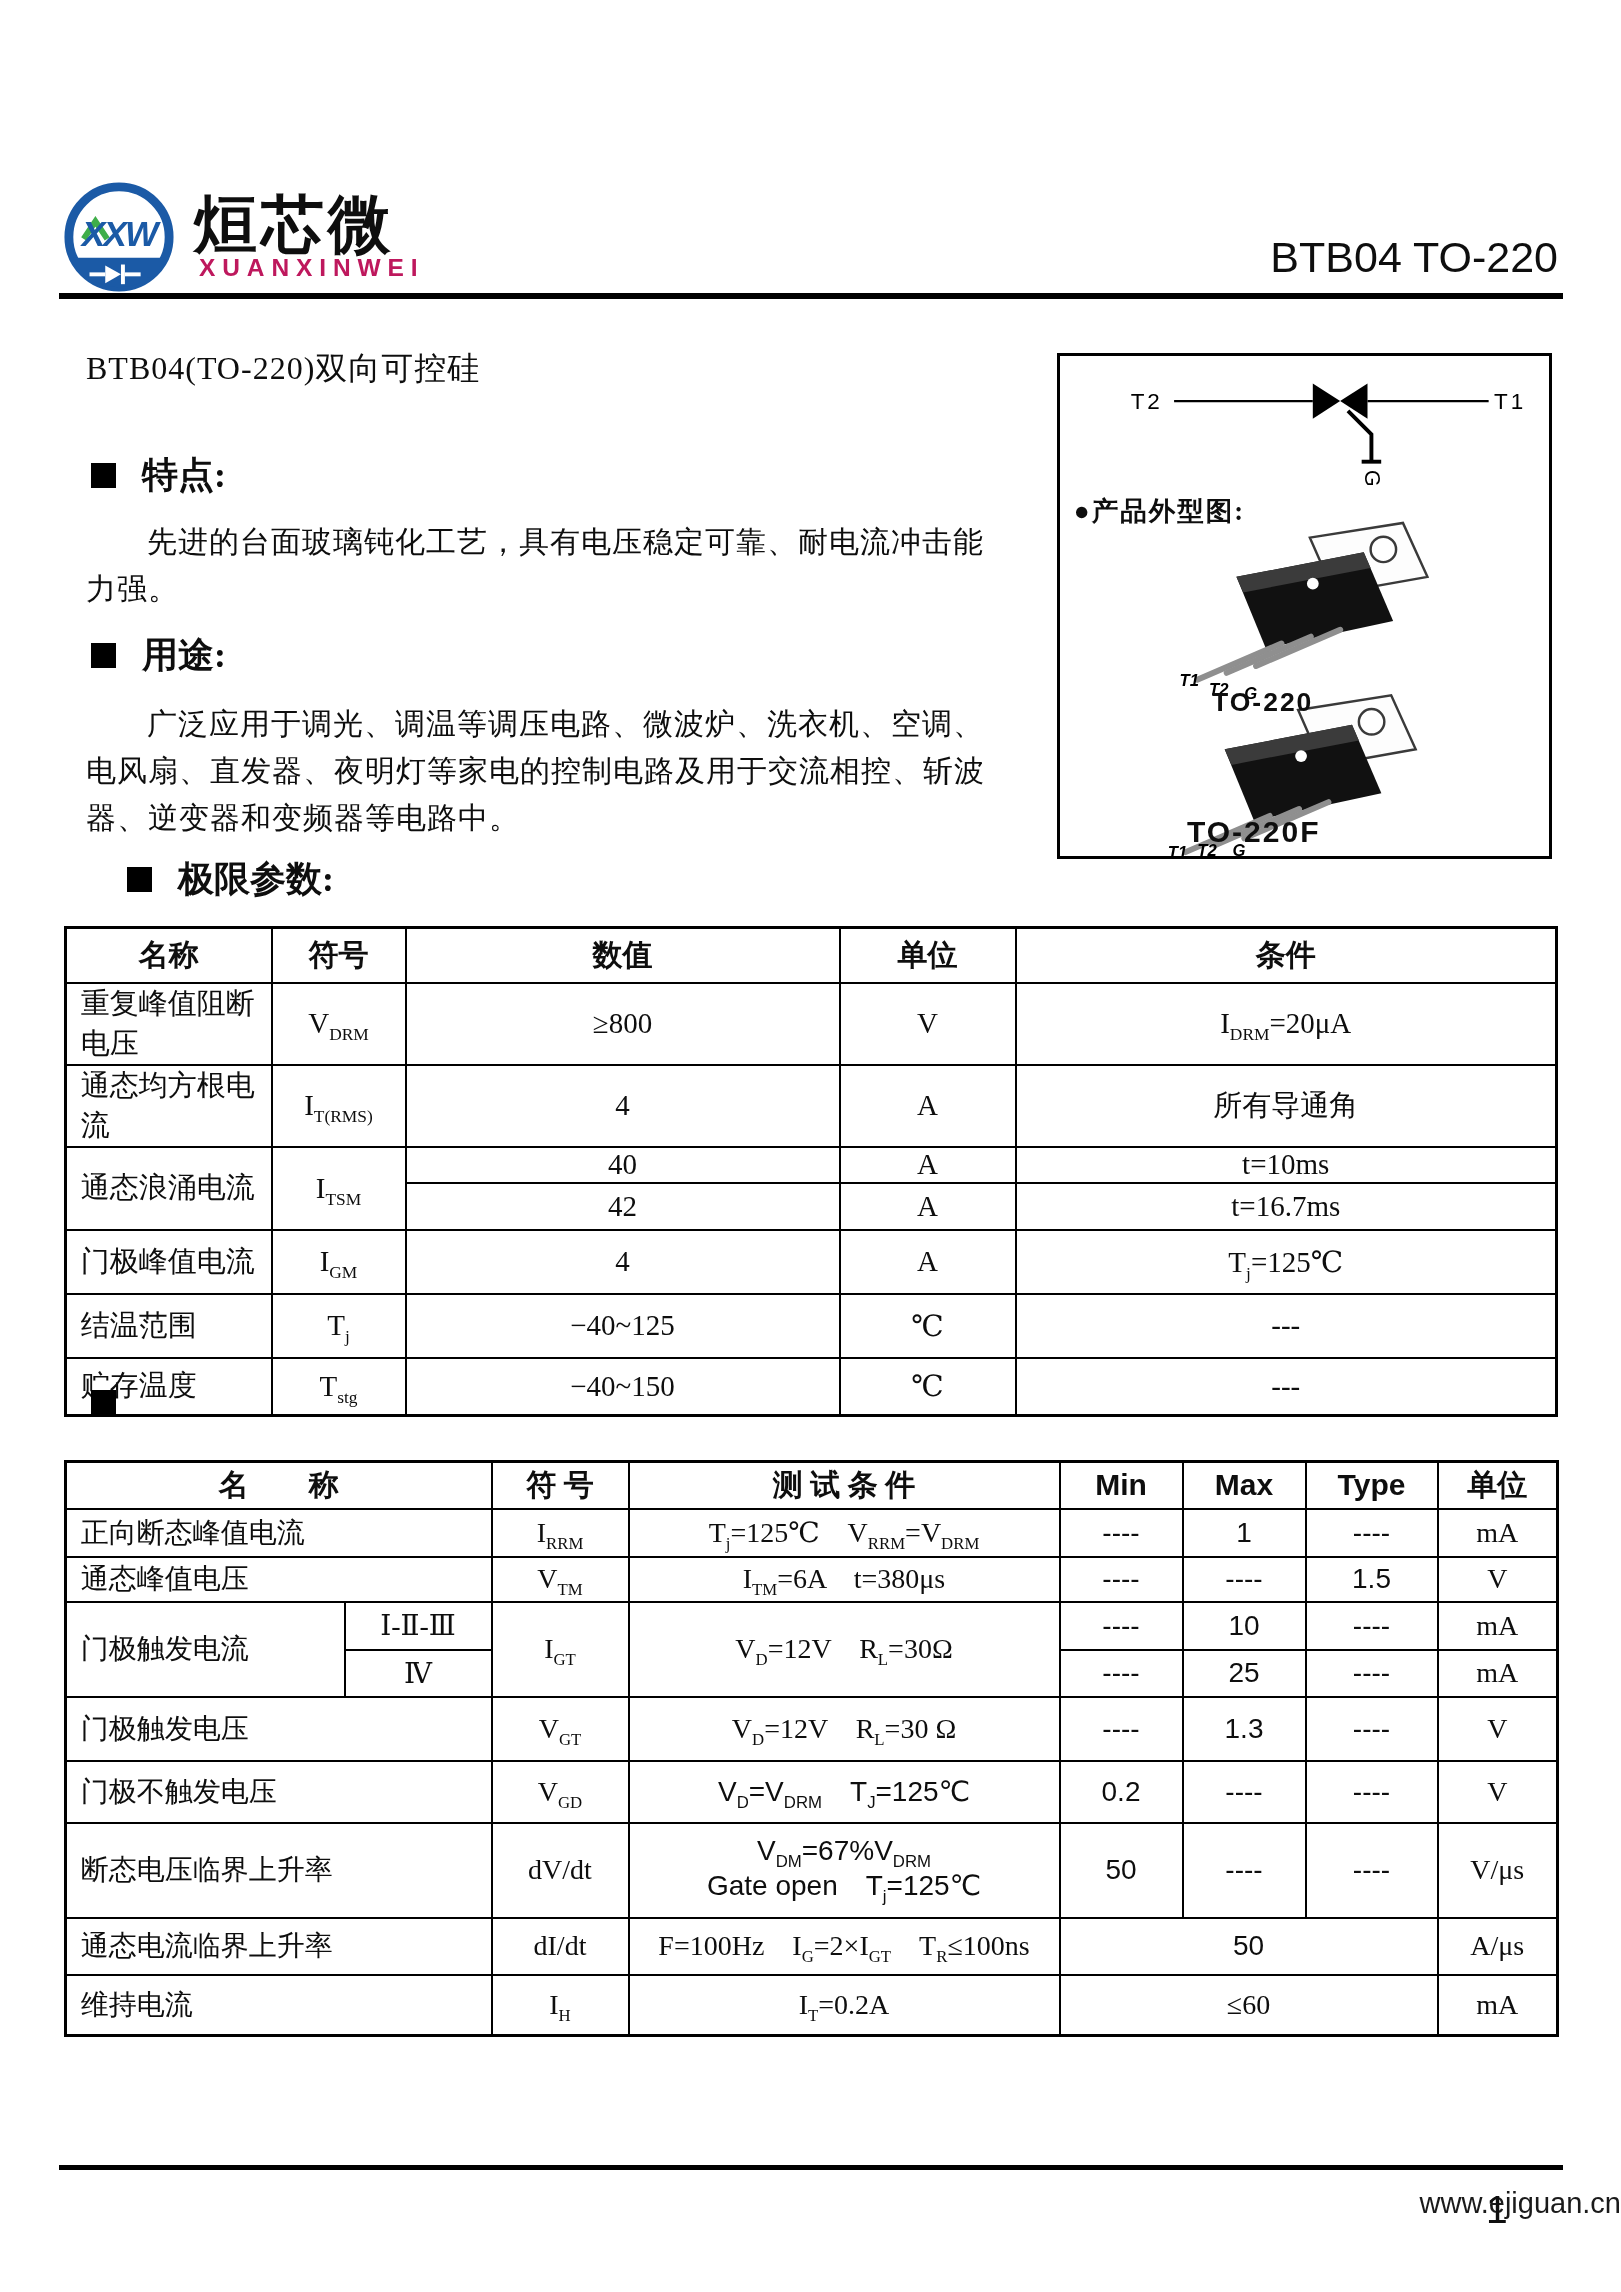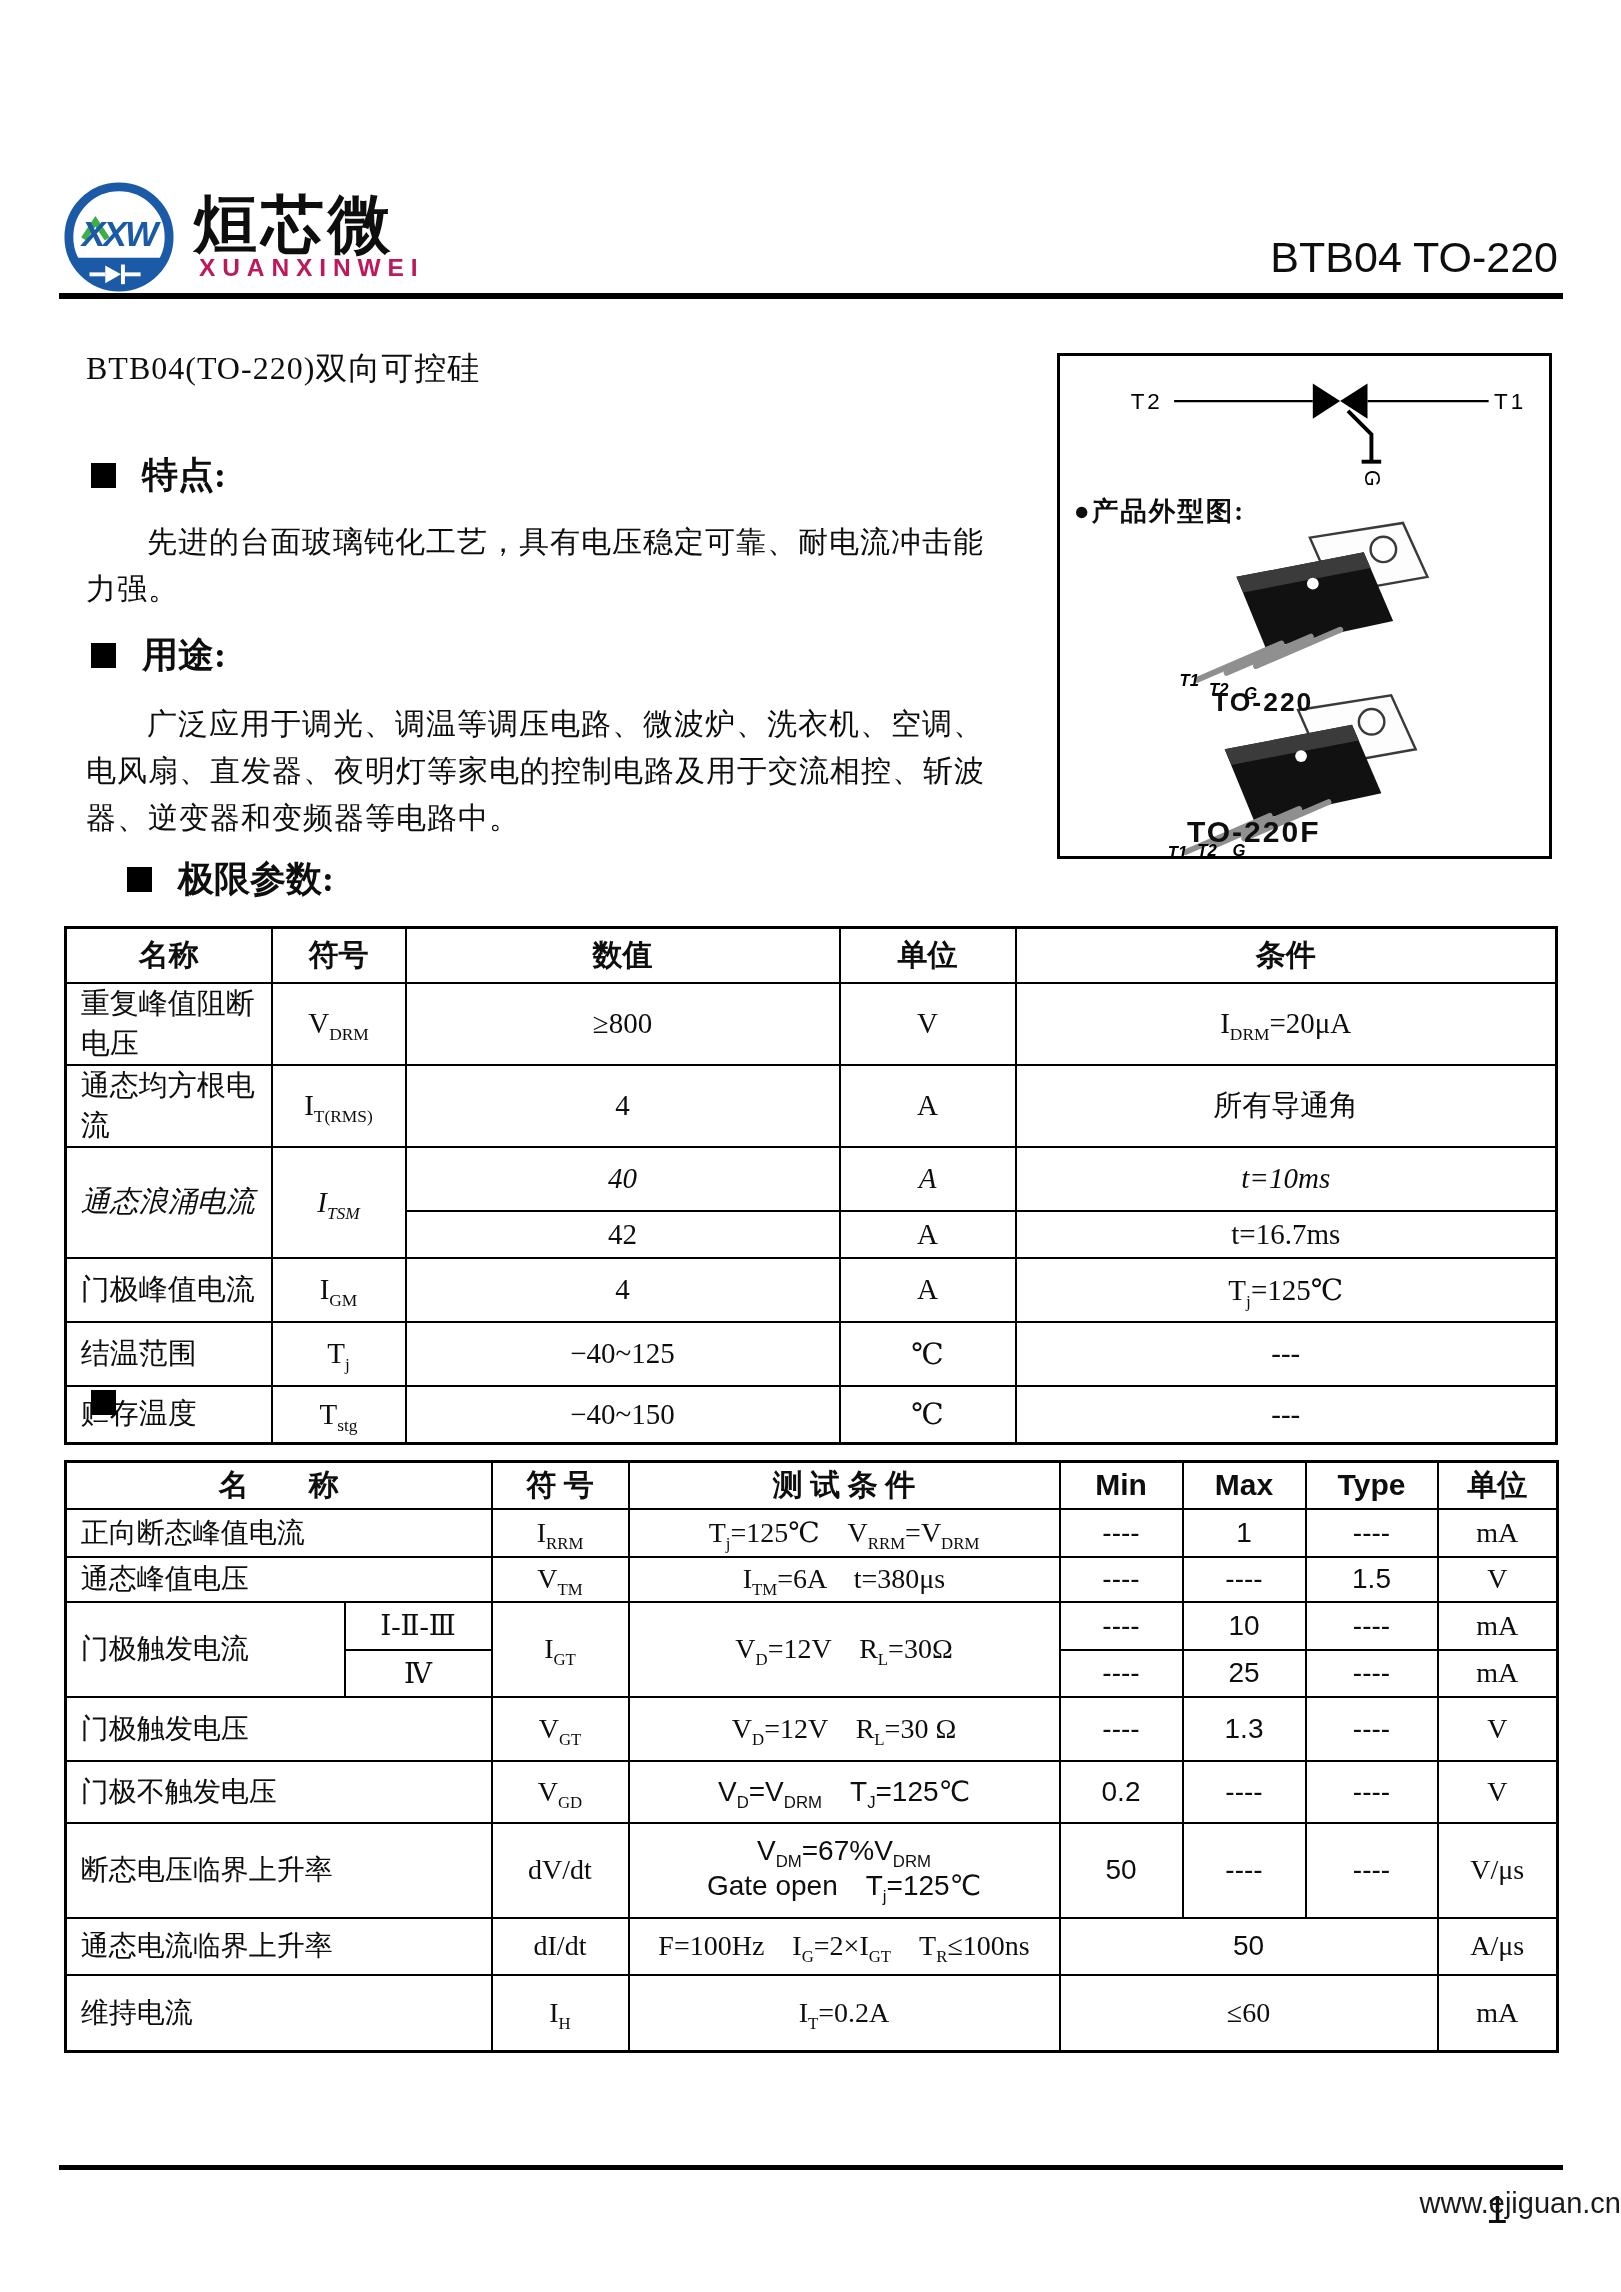--- a/index.html
+++ b/index.html
@@ -156,21 +156,21 @@
     <td>V</td>
     <td>I<sub>DRM</sub>=20μA</td>
   </tr>
   <tr style="height:54px;">
     <td class="cL">通态均方根电流</td>
     <td>I<sub>T(RMS)</sub></td>
     <td>4</td>
     <td>A</td>
     <td>所有导通角</td>
   </tr>
-  <tr style="height:64px;font-style:italic;">
+  <tr style="height:36px;">
     <td class="cL" rowspan="2">通态浪涌电流</td>
     <td rowspan="2">I<sub>TSM</sub></td>
     <td>40</td>
     <td>A</td>
     <td>t=10ms</td>
   </tr>
   <tr style="height:47px;">
     <td>42</td>
     <td>A</td>
     <td>t=16.7ms</td>
@@ -289,21 +289,21 @@
     <td class="num">----</td>
     <td>V/μs</td>
   </tr>
   <tr style="height:57px;">
     <td class="cL" colspan="2">通态电流临界上升率</td>
     <td>dI/dt</td>
     <td>F=100Hz　I<sub>G</sub>=2×I<sub>GT</sub>　T<sub>R</sub>≤100ns</td>
     <td class="num" colspan="3">50</td>
     <td>A/μs</td>
   </tr>
-  <tr style="height:77px;">
+  <tr style="height:61px;">
     <td class="cL" colspan="2">维持电流</td>
     <td>I<sub>H</sub></td>
     <td>I<sub>T</sub>=0.2A</td>
     <td colspan="3">≤60</td>
     <td>mA</td>
   </tr>
 </tbody>
   </table>
 
 <div class="abs rule" style="left:59px;top:2165px;width:1504px;height:4.9px;"></div>

